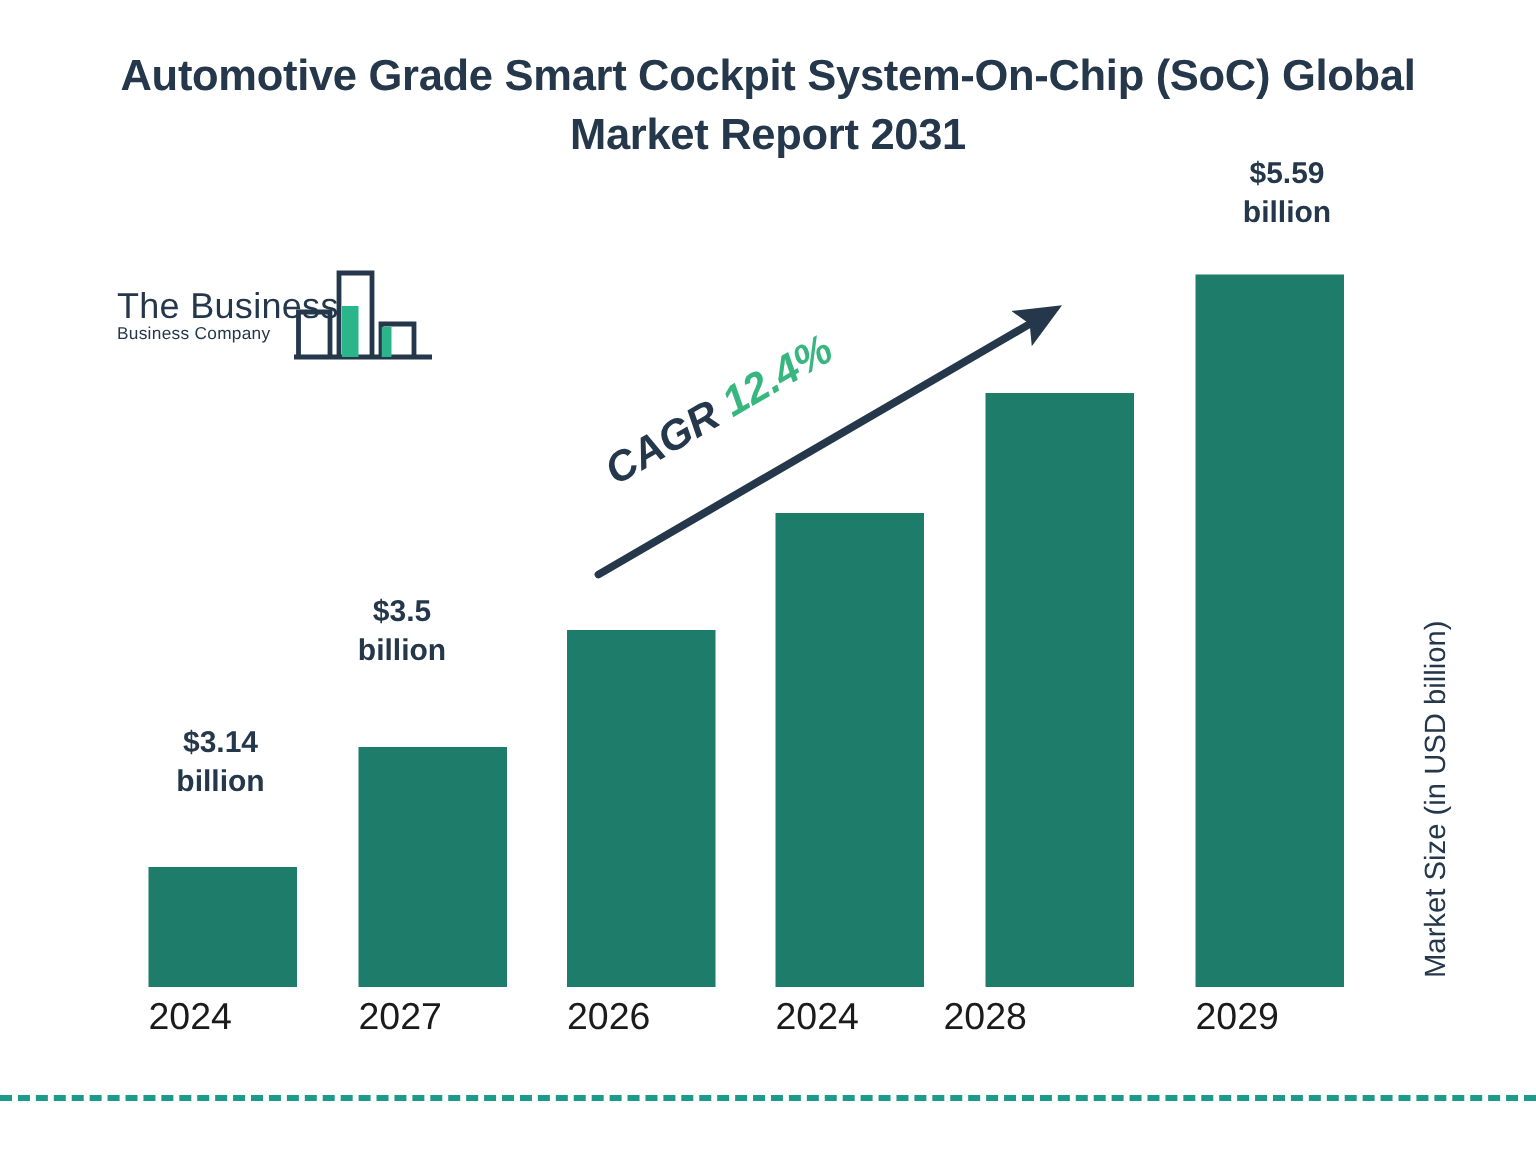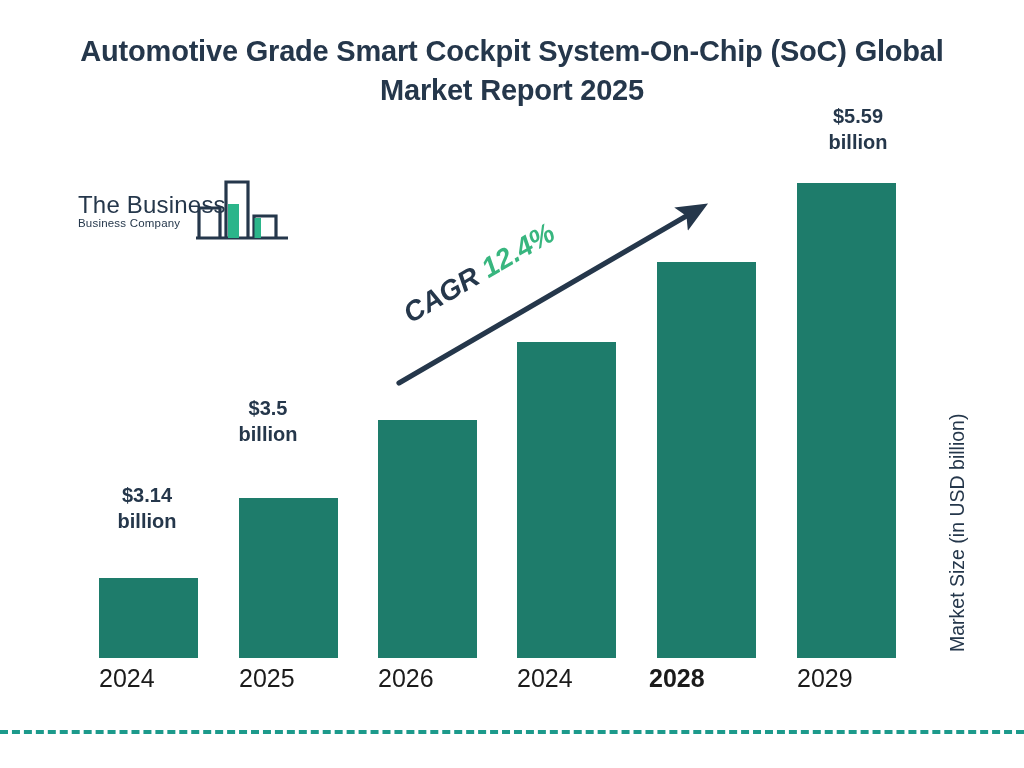--- a/index.html
+++ b/index.html
@@ -90,21 +90,21 @@
     position:absolute;left:0;top:730px;width:1024px;height:0;
     border-top:4px dashed #1C9A8B;
   }
   .arrow-svg{position:absolute;left:0;top:0;}
 </style>
 </head>
 <body>
 
 <div id="canvas">
 
-  <div class="title">Automotive Grade Smart Cockpit System-On-Chip (SoC) Global Market Report 2025</div>
+  <div class="title">Automotive Grade Smart Cockpit System-On-Chip (SoC) Global Market Report 2031</div>
 
   <div class="logo">
     <div class="logo-text">
       <div class="logo-line1">The Business</div>
       <div class="logo-line2">Business Company</div>
     </div>
     <div class="logo-mark">
       <svg width="92" height="72" viewBox="0 0 92 72" xmlns="http://www.w3.org/2000/svg">
         <g fill="none" stroke="#25374B" stroke-width="3.2">
           <path d="M3 60 L3 30 L24 30 L24 60"></path>
@@ -139,23 +139,23 @@
       </marker>
     </defs>
     <line x1="399" y1="383" x2="695" y2="211" stroke="#25374B" stroke-width="5.2" stroke-linecap="round" marker-end="url(#ah)"></line>
   </svg>
 
   <div class="cagr">
     <span class="c-word">CAGR</span><span>&nbsp;</span><span class="c-val">12.4%</span>
   </div>
 
   <div class="xlabel" style="left:99px;">2024</div>
-  <div class="xlabel" style="left:239px;">2025</div>
+  <div class="xlabel" style="left:239px;">2027</div>
   <div class="xlabel" style="left:378px;">2026</div>
   <div class="xlabel" style="left:517px;">2024</div>
-  <div class="xlabel" style="left:649px;font-weight:bold;">2028</div>
+  <div class="xlabel" style="left:629px;">2028</div>
   <div class="xlabel" style="left:797px;">2029</div>
 
   <div class="ylabel">Market Size (in USD billion)</div>
 
   <div class="rule"></div>
 
 </div>
 
 </body></html>

